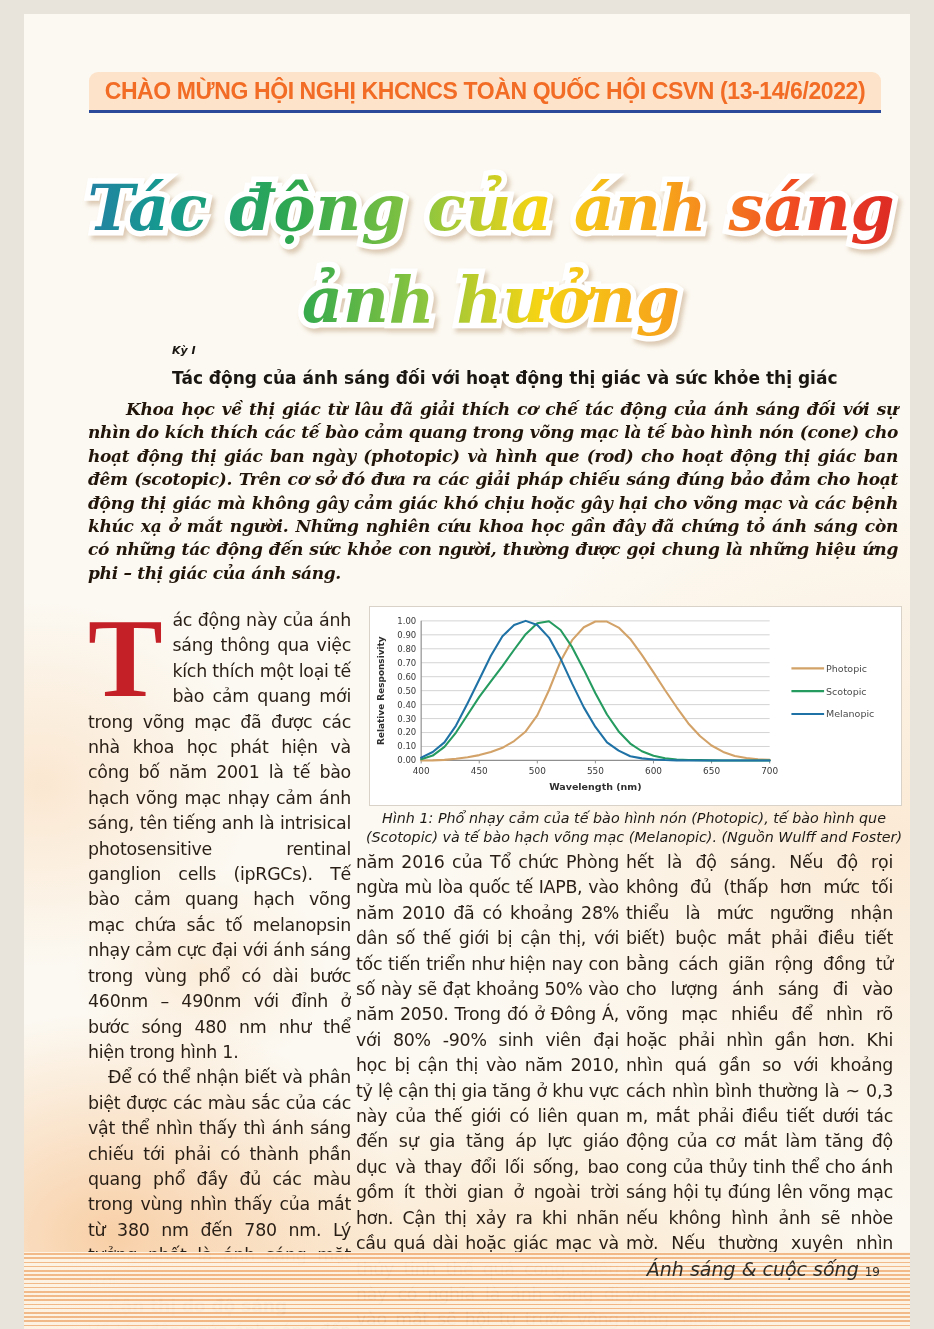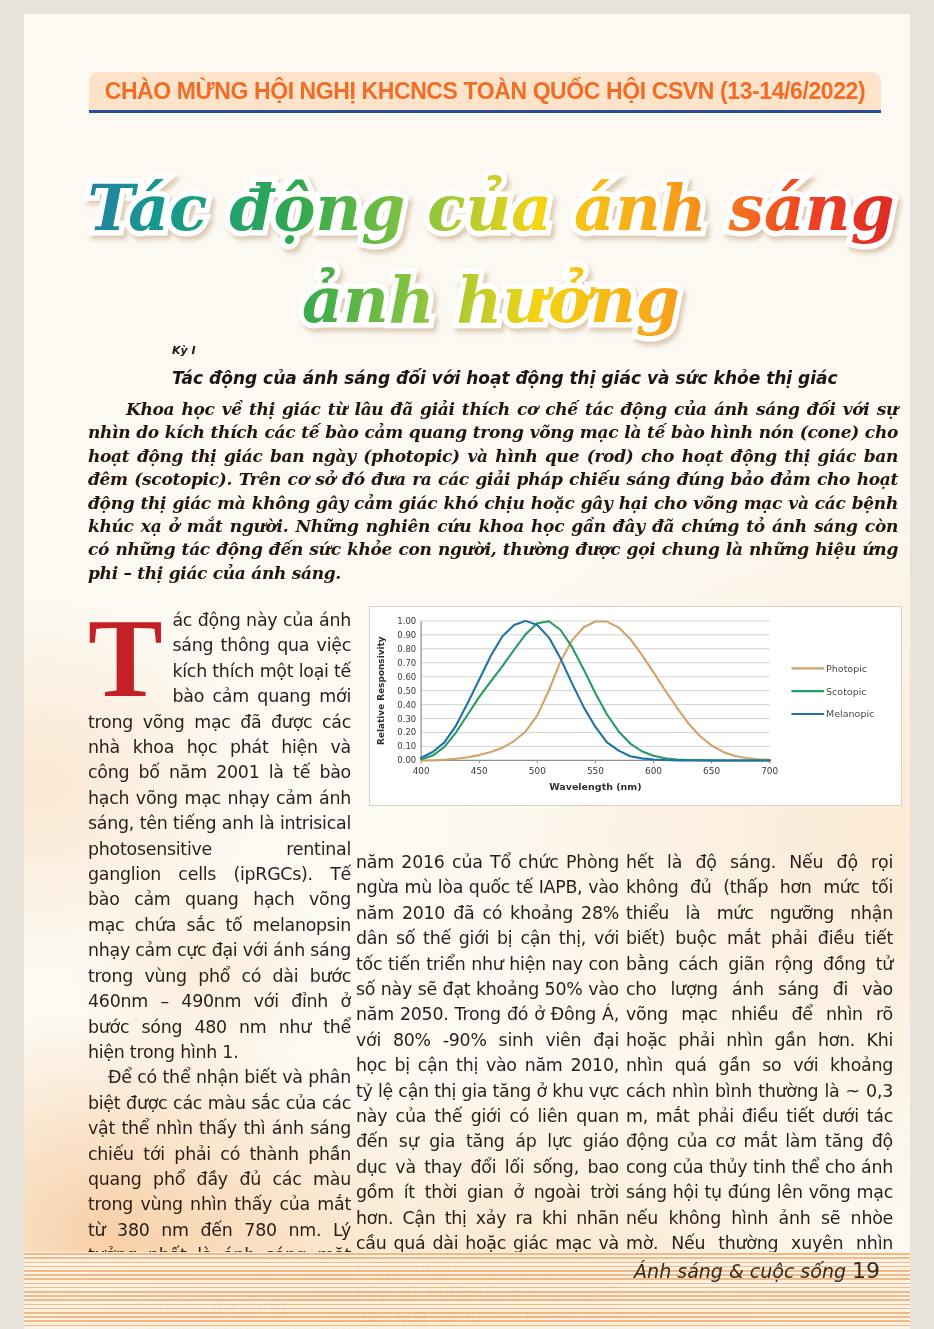--- a/index.html
+++ b/index.html
@@ -50,21 +50,21 @@
     text-shadow:0 0 5px #fff, 2px 2px 0 #fff, -2px -2px 0 #fff, 2px -2px 0 #fff, -2px 2px 0 #fff; }
   .title2-wrap .fill {
     background:linear-gradient(90deg,#332f8e 0%,#23479e 18%,#1565ad 38%,#0f7dc2 60%,#0c86cb 80%,#0b76bc 100%);
     -webkit-background-clip:text; background-clip:text; color:transparent;
   }
 
   
   .kicker { position:absolute; left:148px; top:330px; font-size:11px; font-weight:bold;
     font-style:italic; color:#191611; }
   .subtitle { position:absolute; left:148px; top:354px; font-size:17px; font-weight:bold;
-    font-style:italic; color:#191611; }
+    color:#191611; }
 
   
   .lead { position:absolute; left:64px; top:384px; width:810px;
     font-family:"DejaVu Serif", serif; font-style:italic; font-weight:bold;
     font-size:17px; line-height:23.4px; text-align:justify; color:#211409;
     text-indent:38px; letter-spacing:-0.3px; }
 
   
   .col { position:absolute; font-size:17.4px; line-height:25.4px; text-align:justify;
     color:#281e15; letter-spacing:-0.25px; }
@@ -85,21 +85,21 @@
     font-style:italic; font-size:14.3px; line-height:19px; text-align:center; color:#1d1a16; }
 
   
   .footer-band { position:absolute; left:0; bottom:0; width:934px; height:91px;
     background:
       repeating-linear-gradient(0deg, rgba(240,176,122,.85) 0 1.6px, rgba(253,243,228,.92) 1.6px 4.2px),
       radial-gradient(500px 200px at 40% 100%, rgba(245,175,105,.6), rgba(253,240,222,1) 80%);
   }
   .footer-text { position:absolute; right:78px; top:6px; font-style:italic;
     font-size:19px; color:#2e2a24; }
-  .footer-text .pgnum { font-style:normal; font-size:22px; padding-left:6px; }
+  .footer-text .pgnum { font-style:normal; font-size:12px; padding-left:6px; }
 </style>
 </head>
 <body>
 
 <div class="page">
 
   <div class="banner">
     <span class="banner-text">CHÀO MỪNG HỘI NGHỊ KHCNCS TOÀN QUỐC HỘI CSVN (13-14/6/2022)</span>
   </div>
 
@@ -165,20 +165,21 @@
         <polyline points="50.0,155.0 61.7,154.9 73.5,154.4 85.2,153.3 96.9,151.8 108.7,149.6 120.4,146.5 132.1,142.2 143.9,135.4 155.6,125.7 167.3,109.5 179.1,84.1 190.8,54.9 202.5,33.5 214.3,20.5 226.0,14.7 237.7,14.7 249.5,20.8 261.2,32.3 272.9,48.3 284.7,66.0 296.4,84.1 308.1,101.3 319.9,117.6 331.6,130.3 343.3,139.9 355.1,146.4 366.8,150.5 378.5,152.6 390.3,153.9 402.0,154.4" fill="none" stroke="#d2a268" stroke-width="2.1" stroke-linejoin="round" stroke-linecap="round"></polyline>
         <polyline points="50.0,153.7 61.7,150.1 73.5,141.3 85.2,126.8 96.9,108.8 108.7,90.8 120.4,75.1 132.1,59.7 143.9,43.2 155.6,27.5 167.3,16.5 179.1,14.4 190.8,23.2 202.5,40.6 214.3,63.3 226.0,87.2 237.7,108.6 249.5,125.7 261.2,137.9 272.9,145.7 284.7,150.3 296.4,152.7 308.1,154.0 319.9,154.6 331.6,154.7 343.3,154.9 355.1,155.0 366.8,155.0 378.5,155.0 390.3,155.0 402.0,155.0" fill="none" stroke="#259b60" stroke-width="2.1" stroke-linejoin="round" stroke-linecap="round"></polyline>
         <polyline points="50.0,152.2 61.7,146.5 73.5,136.7 85.2,119.8 96.9,97.2 108.7,73.2 120.4,49.3 132.1,29.5 143.9,18.2 155.6,14.0 167.3,18.2 179.1,30.9 190.8,52.1 202.5,77.4 214.3,101.4 226.0,121.2 237.7,136.7 249.5,145.1 261.2,150.8 272.9,152.9 284.7,154.0 296.4,154.6 308.1,154.9 319.9,155.0 331.6,155.0 343.3,155.0 355.1,155.0 366.8,155.0 378.5,155.0 390.3,155.0 402.0,155.0" fill="none" stroke="#1f72a5" stroke-width="2.1" stroke-linejoin="round" stroke-linecap="round"></polyline>
         <line x1="424" y1="62" x2="457" y2="62" stroke="#d2a268" stroke-width="2.1"></line>
         <text x="459" y="65.4" font-size="9.6" fill="#4a4a4a" font-family="DejaVu Sans, sans-serif">Photopic</text>
         <line x1="424" y1="85" x2="457" y2="85" stroke="#259b60" stroke-width="2.1"></line>
         <text x="459" y="88.4" font-size="9.6" fill="#4a4a4a" font-family="DejaVu Sans, sans-serif">Scotopic</text>
         <line x1="424" y1="108" x2="457" y2="108" stroke="#1f72a5" stroke-width="2.1"></line>
         <text x="459" y="111.4" font-size="9.6" fill="#4a4a4a" font-family="DejaVu Sans, sans-serif">Melanopic</text>
       </svg></div>
+  <div class="figure-caption">Hình 1: Phổ nhạy cảm của tế bào hình nón (Photopic), tế bào hình que (Scotopic) và tế bào hạch võng mạc (Melanopic). (Nguồn Wulff and Foster)</div>
 
   <div class="col col2">
     <p>năm 2016 của Tổ chức Phòng ngừa mù lòa quốc tế IAPB, vào năm 2010 đã có khoảng 28% dân số thế giới bị cận thị, với tốc tiến triển như hiện nay con số này sẽ đạt khoảng 50% vào năm 2050. Trong đó ở Đông Á, với 80% -90% sinh viên đại học bị cận thị vào năm 2010, tỷ lệ cận thị gia tăng ở khu vực này của thế giới có liên quan đến sự gia tăng áp lực giáo dục và thay đổi lối sống, bao gồm ít thời gian ở ngoài trời hơn. Cận thị xảy ra khi nhãn cầu quá dài hoặc giác mạc và thủy tinh thể quá cong. Điều này có nghĩa là ánh sáng đi vào mắt sẽ hội tụ trước võng mạc thay vì trên đó. Có nhiều nguyên nhân dẫn đến bệnh cận thị trong đó có nguyên nhân do ánh sáng, trước</p>
   </div>
 
   <div class="col col3">
     <p>hết là độ sáng. Nếu độ rọi không đủ (thấp hơn mức tối thiểu là mức ngưỡng nhận biết) buộc mắt phải điều tiết bằng cách giãn rộng đồng tử cho lượng ánh sáng đi vào võng mạc nhiều để nhìn rõ hoặc phải nhìn gần hơn. Khi nhìn quá gần so với khoảng cách nhìn bình thường là ~ 0,3 m, mắt phải điều tiết dưới tác động của cơ mắt làm tăng độ cong của thủy tinh thể cho ánh sáng hội tụ đúng lên võng mạc nếu không hình ảnh sẽ nhòe mờ. Nếu thường xuyên nhìn gần trong điều kiện ánh sáng yếu sẽ mỏi cơ mắt, lâu dài khả năng điều tiết suy giảm và thủy tinh thể khó giảm độ cong về trạng thái bình thường, hình ảnh luôn hội tụ trước võng mạc có thể dẫn đến tật</p>
   </div>
 
   <div class="footer-band">

